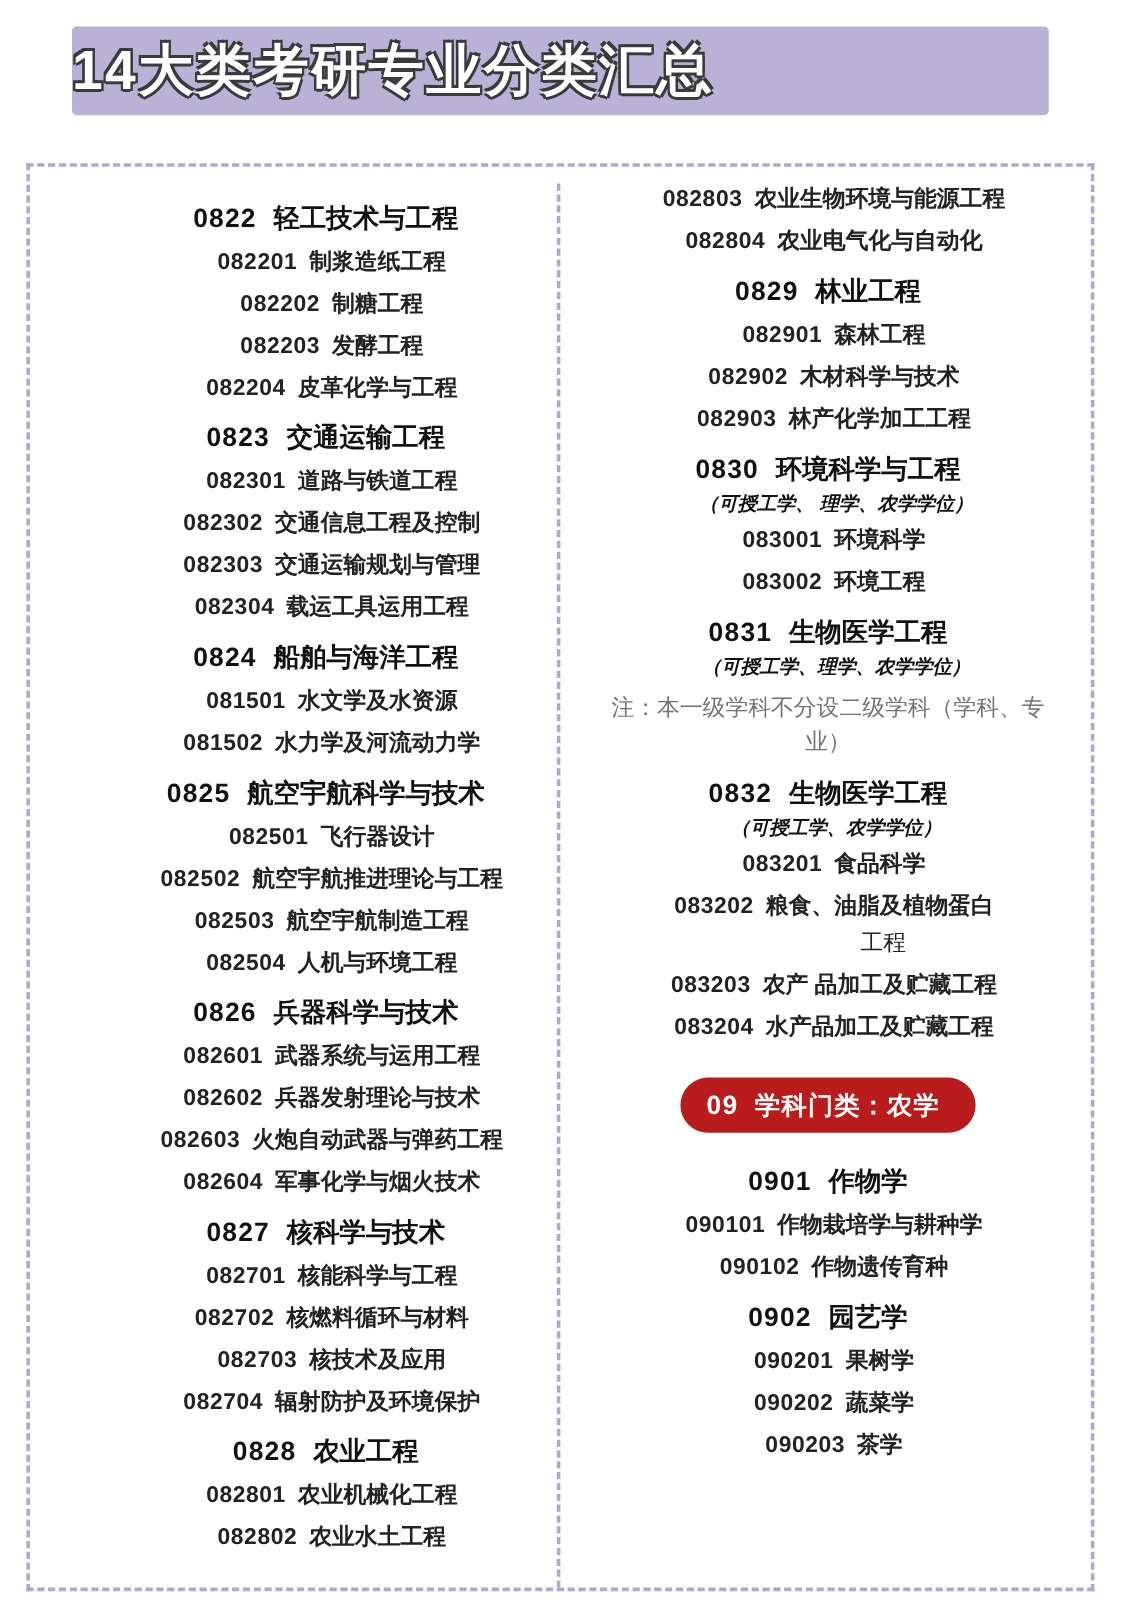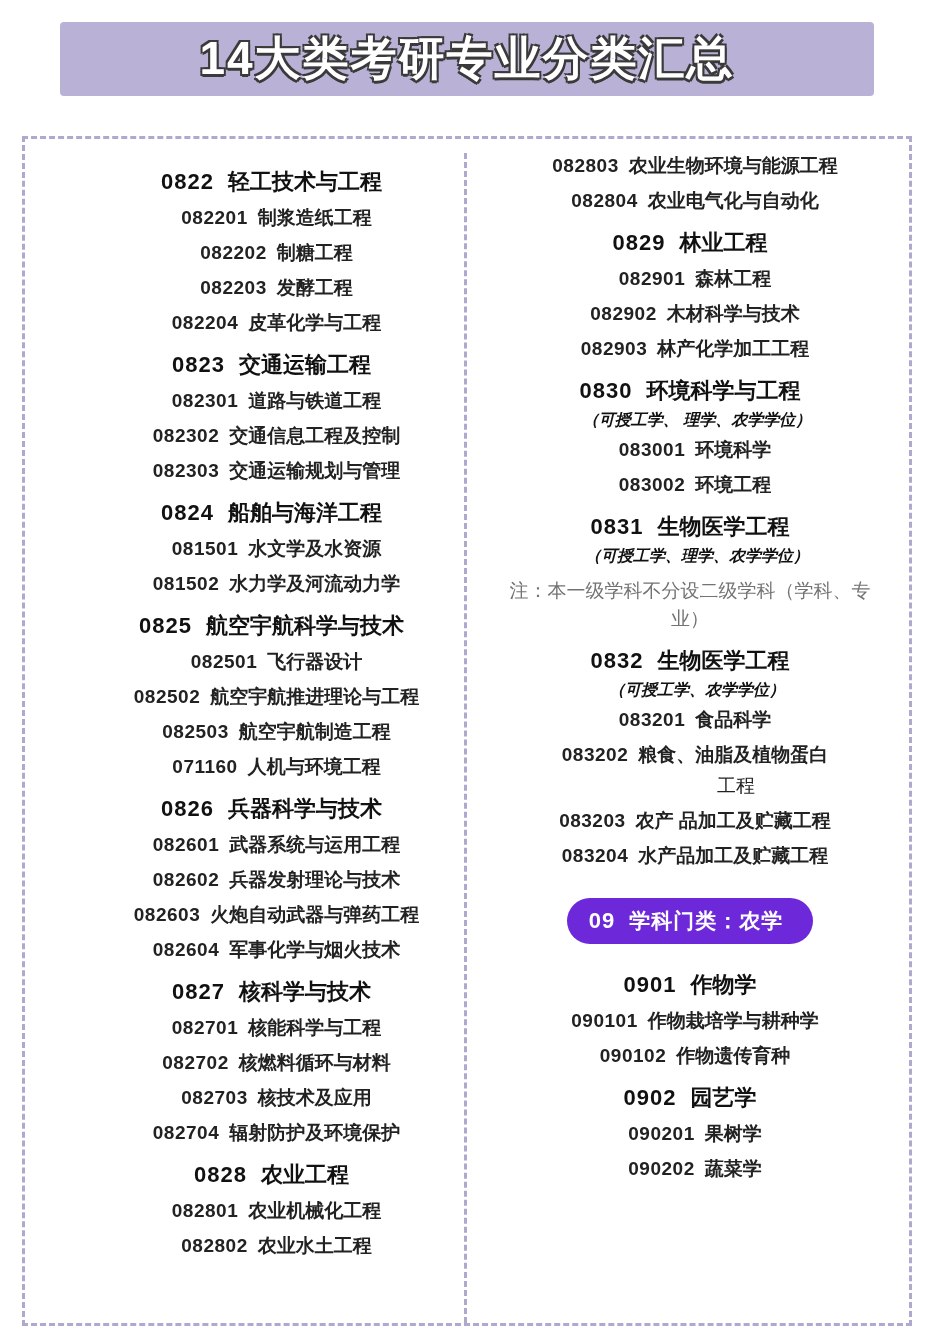--- a/index.html
+++ b/index.html
@@ -17,21 +17,20 @@
   }
 
   
   .header-banner {
     margin: 22px 60px 0 60px;
     height: 74px;
     background: #b9b2d6;
     border-radius: 4px;
     display: flex;
     align-items: center;
-    justify-content: center;
   }
   .header-title {
     font-size: 46px;
     font-weight: bold;
     color: #ffffff;
     letter-spacing: 2px;
     text-shadow:
       -2px -2px 0 #3a3a3a,
       2px -2px 0 #3a3a3a,
       -2px 2px 0 #3a3a3a,
@@ -118,21 +117,21 @@
     font-size: 19px;
     color: #737373;
     margin: 10px 0 4px 0;
     line-height: 1.45;
   }
 
   
   .pill {
     display: inline-flex;
     align-items: center;
-    background: #6d28d9;
+    background: #b91c1c;
     color: #ffffff;
     border-radius: 26px;
     padding: 9px 30px 9px 22px;
     margin: 20px 0 12px 0;
     font-size: 21px;
     font-weight: bold;
     letter-spacing: 1px;
     white-space: nowrap;
   }
   .pill .pill-code {
@@ -162,38 +161,39 @@
         <div class="item"><span class="icode">082204</span><span>皮革化学与工程</span></div>
       </div>
 
       <div class="group">
         <div class="group-head">
           <span class="code">0823</span><span>交通运输工程</span>
         </div>
         <div class="item"><span class="icode">082301</span><span>道路与铁道工程</span></div>
         <div class="item"><span class="icode">082302</span><span>交通信息工程及控制</span></div>
         <div class="item"><span class="icode">082303</span><span>交通运输规划与管理</span></div>
+        <div class="item"><span class="icode">082304</span><span>载运工具运用工程</span></div>
       </div>
 
       <div class="group">
         <div class="group-head">
           <span class="code">0824</span><span>船舶与海洋工程</span>
         </div>
         <div class="item"><span class="icode">081501</span><span>水文学及水资源</span></div>
         <div class="item"><span class="icode">081502</span><span>水力学及河流动力学</span></div>
       </div>
 
       <div class="group">
         <div class="group-head">
           <span class="code">0825</span><span>航空宇航科学与技术</span>
         </div>
         <div class="item"><span class="icode">082501</span><span>飞行器设计</span></div>
         <div class="item"><span class="icode">082502</span><span>航空宇航推进理论与工程</span></div>
         <div class="item"><span class="icode">082503</span><span>航空宇航制造工程</span></div>
-        <div class="item"><span class="icode">071160</span><span>人机与环境工程</span></div>
+        <div class="item"><span class="icode">082504</span><span>人机与环境工程</span></div>
       </div>
 
       <div class="group">
         <div class="group-head">
           <span class="code">0826</span><span>兵器科学与技术</span>
         </div>
         <div class="item"><span class="icode">082601</span><span>武器系统与运用工程</span></div>
         <div class="item"><span class="icode">082602</span><span>兵器发射理论与技术</span></div>
         <div class="item"><span class="icode">082603</span><span>火炮自动武器与弹药工程</span></div>
         <div class="item"><span class="icode">082604</span><span>军事化学与烟火技术</span></div>
@@ -284,17 +284,18 @@
         <div class="item"><span class="icode">090102</span><span>作物遗传育种</span></div>
       </div>
 
       
       <div class="group">
         <div class="group-head">
           <span class="code">0902</span><span>园艺学</span>
         </div>
         <div class="item"><span class="icode">090201</span><span>果树学</span></div>
         <div class="item"><span class="icode">090202</span><span>蔬菜学</span></div>
+        <div class="item"><span class="icode">090203</span><span>茶学</span></div>
       </div>
 
     </div>
   </div>
 </div>
 
 </body></html>

